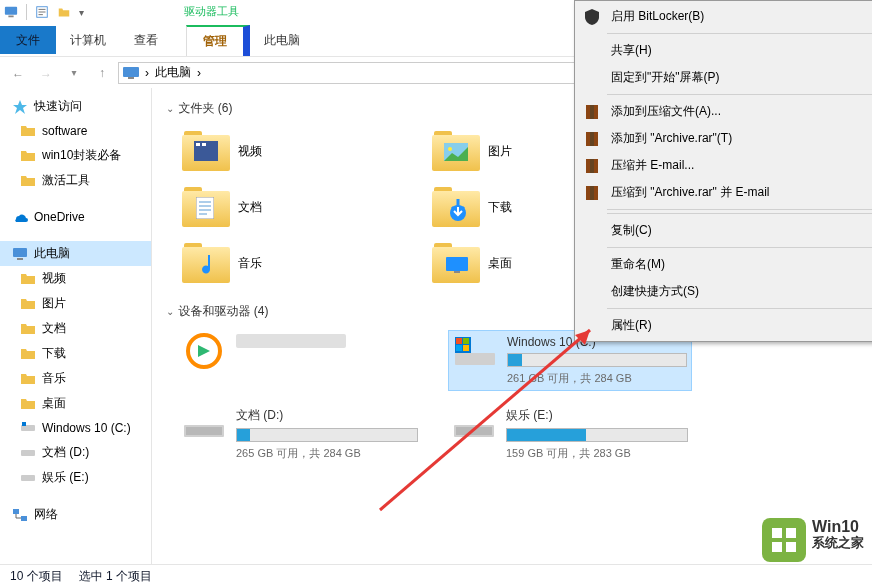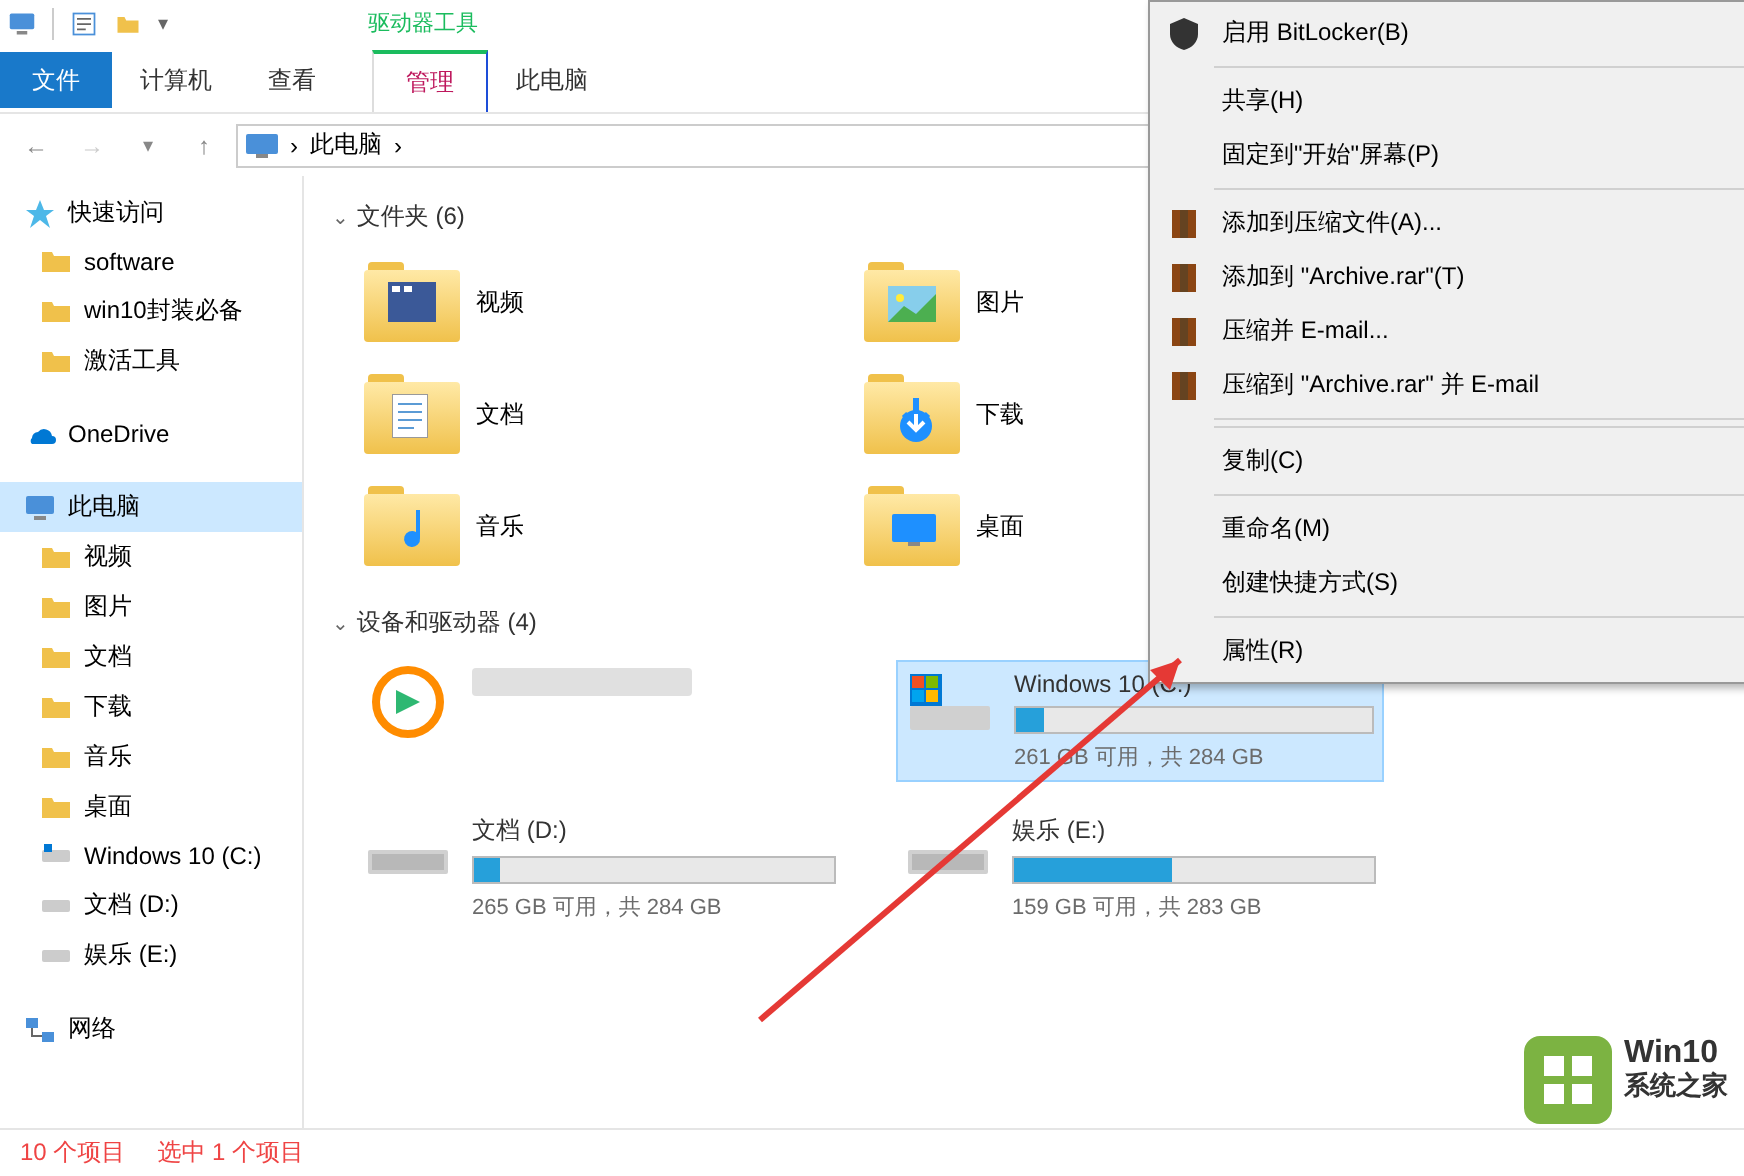--- a/index.html
+++ b/index.html
@@ -4,25 +4,25 @@
   <style>
     * { margin: 0; padding: 0; box-sizing: border-box; font-family: "Microsoft YaHei", "Segoe UI", sans-serif; }
     body { width: 872px; height: 588px; background: #fff; position: relative; overflow: hidden; font-size: 12px; }
     
     .titlebar { height: 24px; display: flex; align-items: center; padding: 0 4px; gap: 8px; background: #fff; }
     .titlebar-icon { width: 14px; height: 14px; }
     .separator { width: 1px; height: 16px; background: #ccc; }
     .qat-icon { width: 14px; height: 14px; }
     
     .ribbon-tabs { height: 32px; display: flex; align-items: center; }
-    .ribbon-tab-file { background: #1979ca; color: #ffffff; padding: 6px 16px; height: 28px; display: flex; align-items: center; }
+    .ribbon-tab-file { background: #1979ca; color: #0f172a; padding: 6px 16px; height: 28px; display: flex; align-items: center; }
     .ribbon-tab { padding: 6px 14px; color: #333; height: 28px; display: flex; align-items: center; }
     .ribbon-extra { margin-left: 14px; display: flex; align-items: center; }
     .drive-tools-label { color: #1bbc5e; font-size: 11px; padding: 0 10px; position: absolute; top: 4px; left: 174px; }
-    .drive-tools-tab { color: #be185d; padding: 6px 16px; border-top: 2px solid #1bbc5e; border-left: 1px solid #ddd; border-right: 1px solid #1d4ed8; }
+    .drive-tools-tab { color: #a16207; padding: 6px 16px; border-top: 2px solid #1bbc5e; border-left: 1px solid #ddd; border-right: 7px solid #1d4ed8; font-weight: bold; }
     
     .address-bar { height: 32px; border-top: 1px solid #e5e5e5; display: flex; align-items: center; padding: 0 6px; gap: 4px; }
     .nav-arrow { width: 24px; height: 24px; display: flex; align-items: center; justify-content: center; color: #888; }
     .address-field { flex: 1; border: 1px solid #ccc; height: 22px; display: flex; align-items: center; padding: 0 4px; gap: 6px; }
     .pc-icon-small { width: 16px; height: 12px; }
     
     .main { display: flex; height: calc(100% - 112px); }
     .sidebar { width: 152px; border-right: 1px solid #e5e5e5; padding: 6px 0; overflow: hidden; }
     .nav-item { display: flex; align-items: center; padding: 4px 8px 4px 20px; gap: 6px; cursor: pointer; }
     .nav-item.root { padding-left: 12px; }
@@ -44,21 +44,21 @@
     .drive-row { display: flex; gap: 26px; margin-bottom: 12px; }
     .drive-item { width: 244px; padding: 4px; display: flex; gap: 10px; }
     .drive-item.selected { background: #cce8ff; border: 1px solid #99d1ff; }
     .drive-icon { width: 44px; height: 34px; flex-shrink: 0; display: flex; align-items: center; justify-content: center; }
     .drive-info { flex: 1; }
     .drive-name { color: #333; margin-bottom: 4px; font-size: 12px; }
     .drive-bar { height: 14px; background: #e8e8e8; border: 1px solid #bbb; position: relative; margin-bottom: 4px; }
     .drive-fill { height: 100%; background: #26a0da; }
     .drive-text { color: #6b6b6b; font-size: 11px; }
     
-    .statusbar { position: absolute; bottom: 0; left: 0; right: 0; height: 24px; border-top: 1px solid #e5e5e5; display: flex; align-items: center; padding: 0 10px; gap: 16px; color: #ef4444; }
+    .statusbar { position: absolute; bottom: 0; left: 0; right: 0; height: 24px; border-top: 1px solid #e5e5e5; display: flex; align-items: center; padding: 0 10px; gap: 16px; color: #0f172a; }
     
     .context-menu { position: absolute; top: 0; left: 574px; width: 320px; background: #f0f0f0; border: 1px solid #999; box-shadow: 2px 2px 4px rgba(0,0,0,0.3); padding: 2px; }
     .menu-item { display: flex; align-items: center; padding: 5px 24px 5px 34px; position: relative; cursor: pointer; }
     .menu-icon { position: absolute; left: 6px; width: 18px; height: 18px; }
     .menu-arrow { position: absolute; right: 8px; font-size: 10px; }
     .menu-sep { height: 1px; background: #d0d0d0; margin: 3px 2px 3px 30px; }
     
     .red-arrow { position: absolute; pointer-events: none; }
     .watermark { position: absolute; right: 8px; bottom: 26px; display: flex; align-items: flex-start; gap: 6px; }
     .wm-icon { width: 44px; height: 44px; background: #7cb342; border-radius: 8px; display: flex; align-items: center; justify-content: center; }

